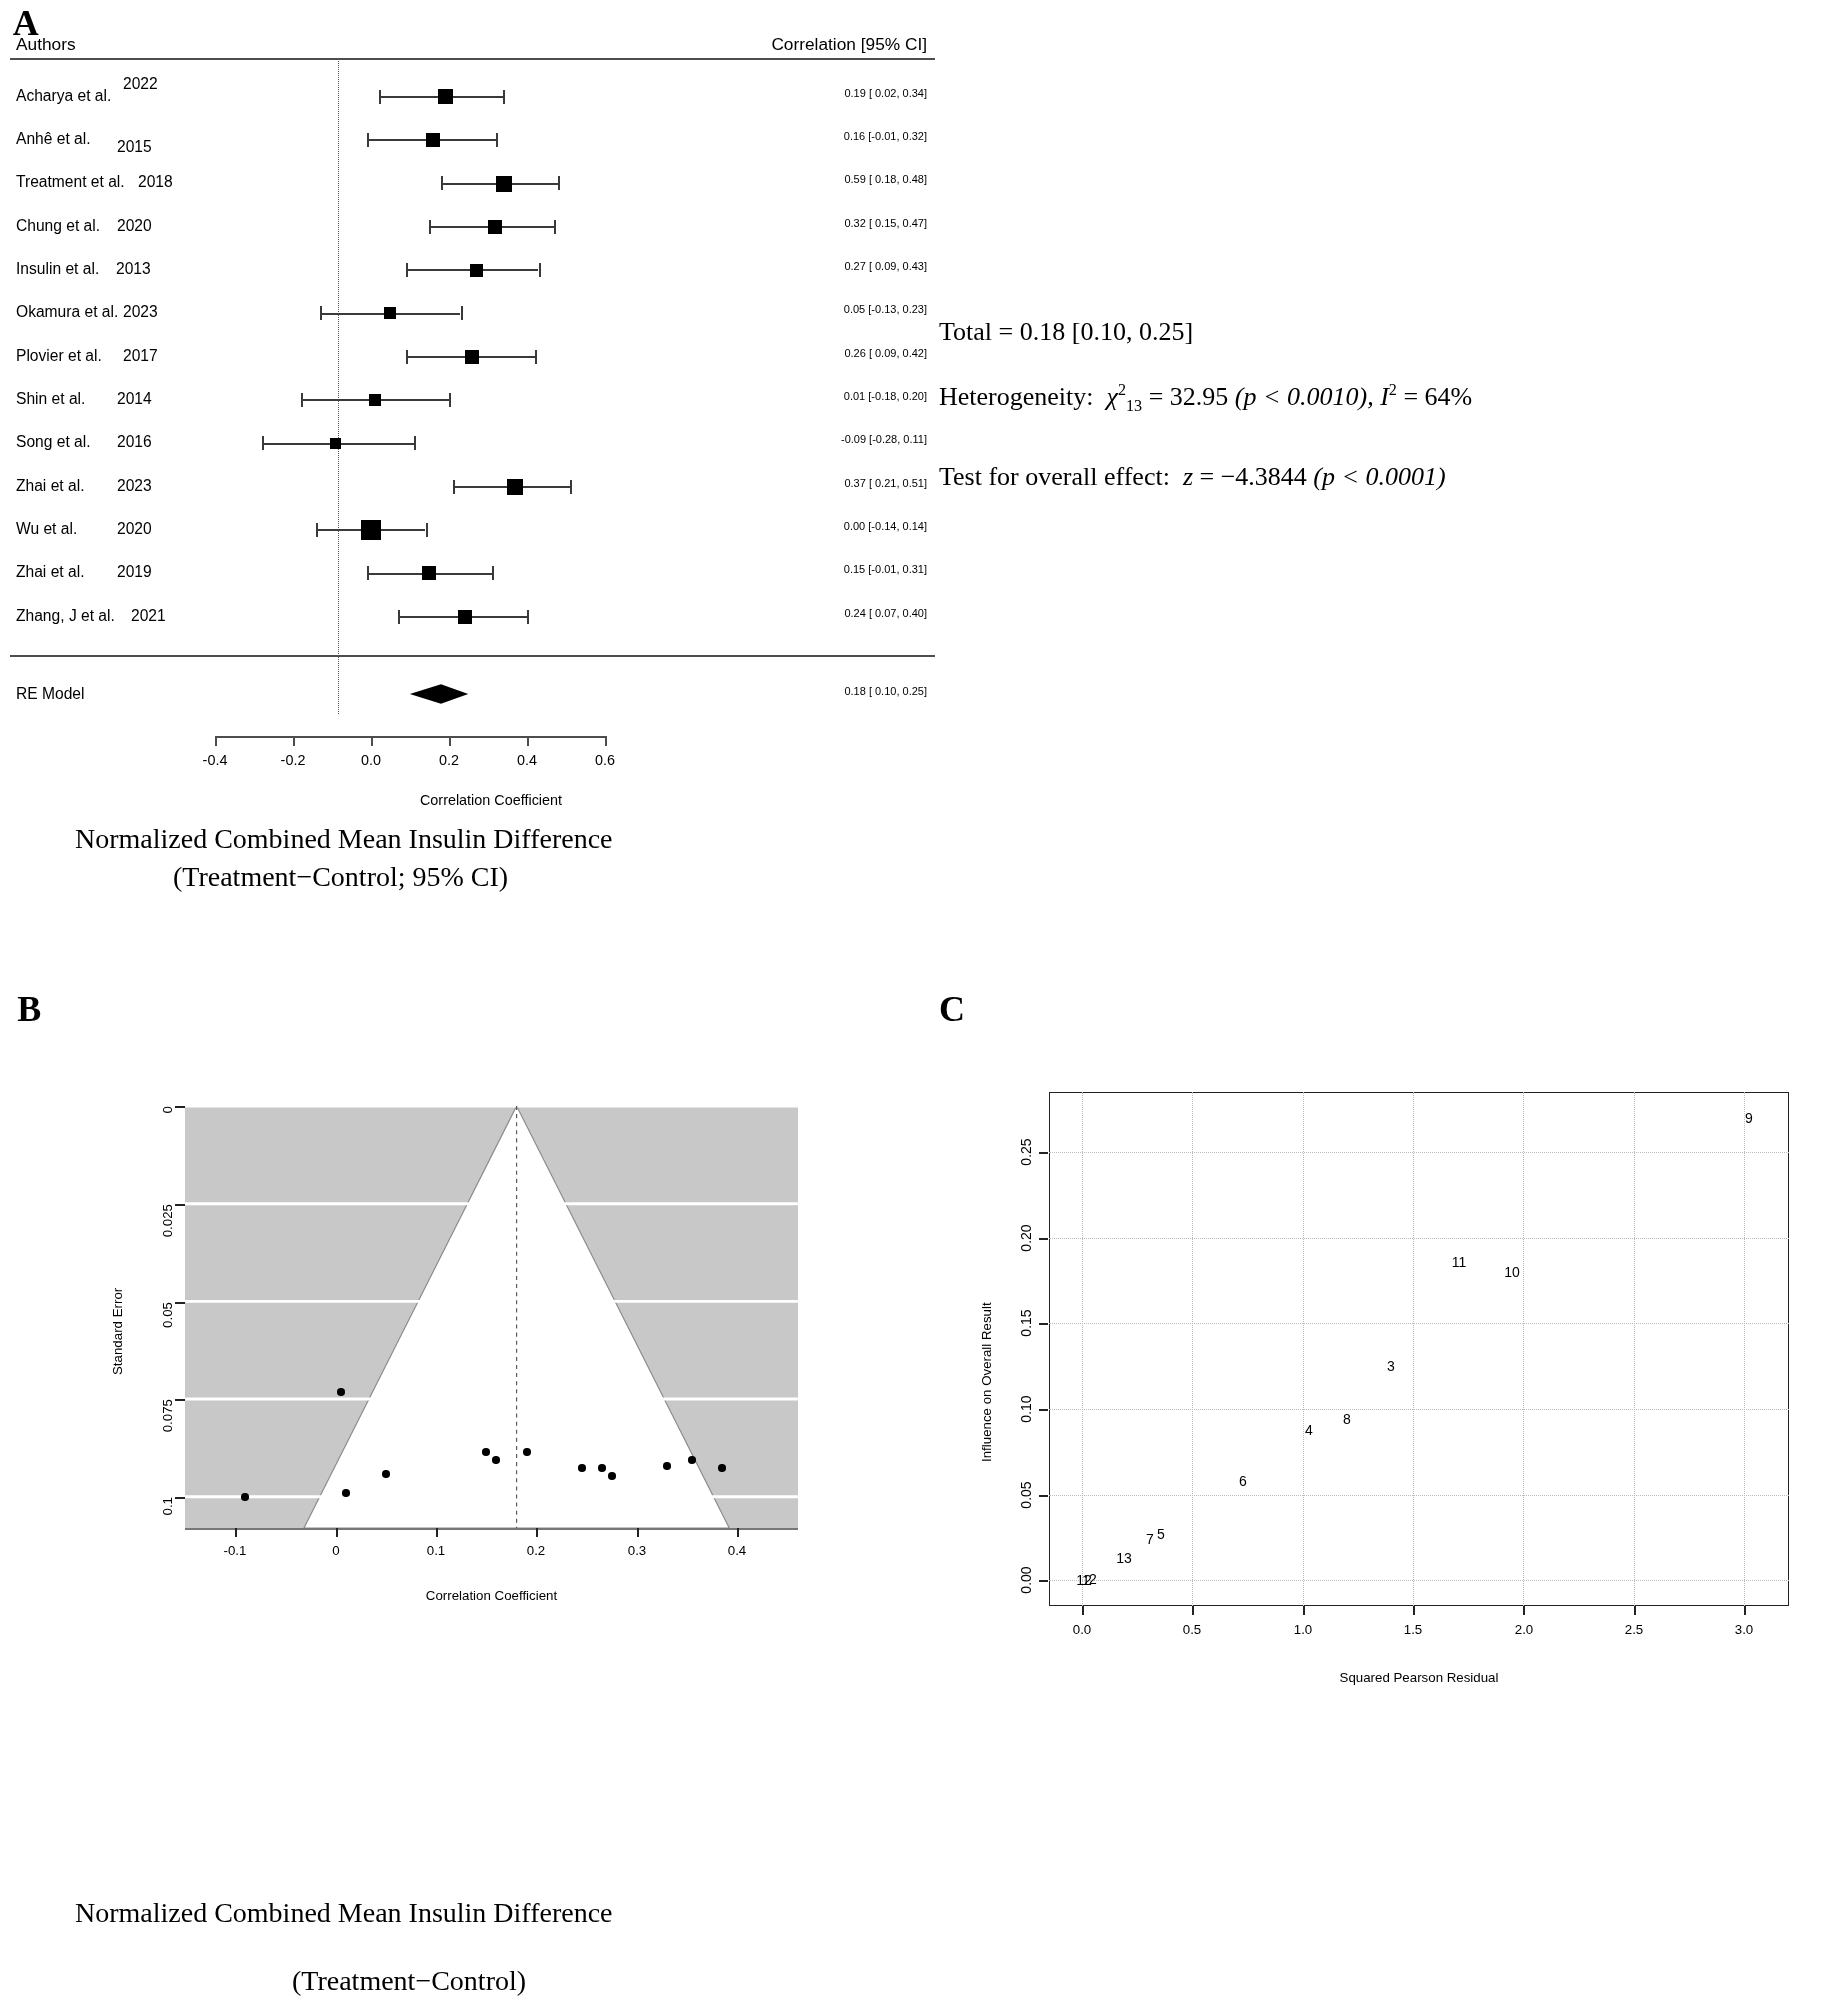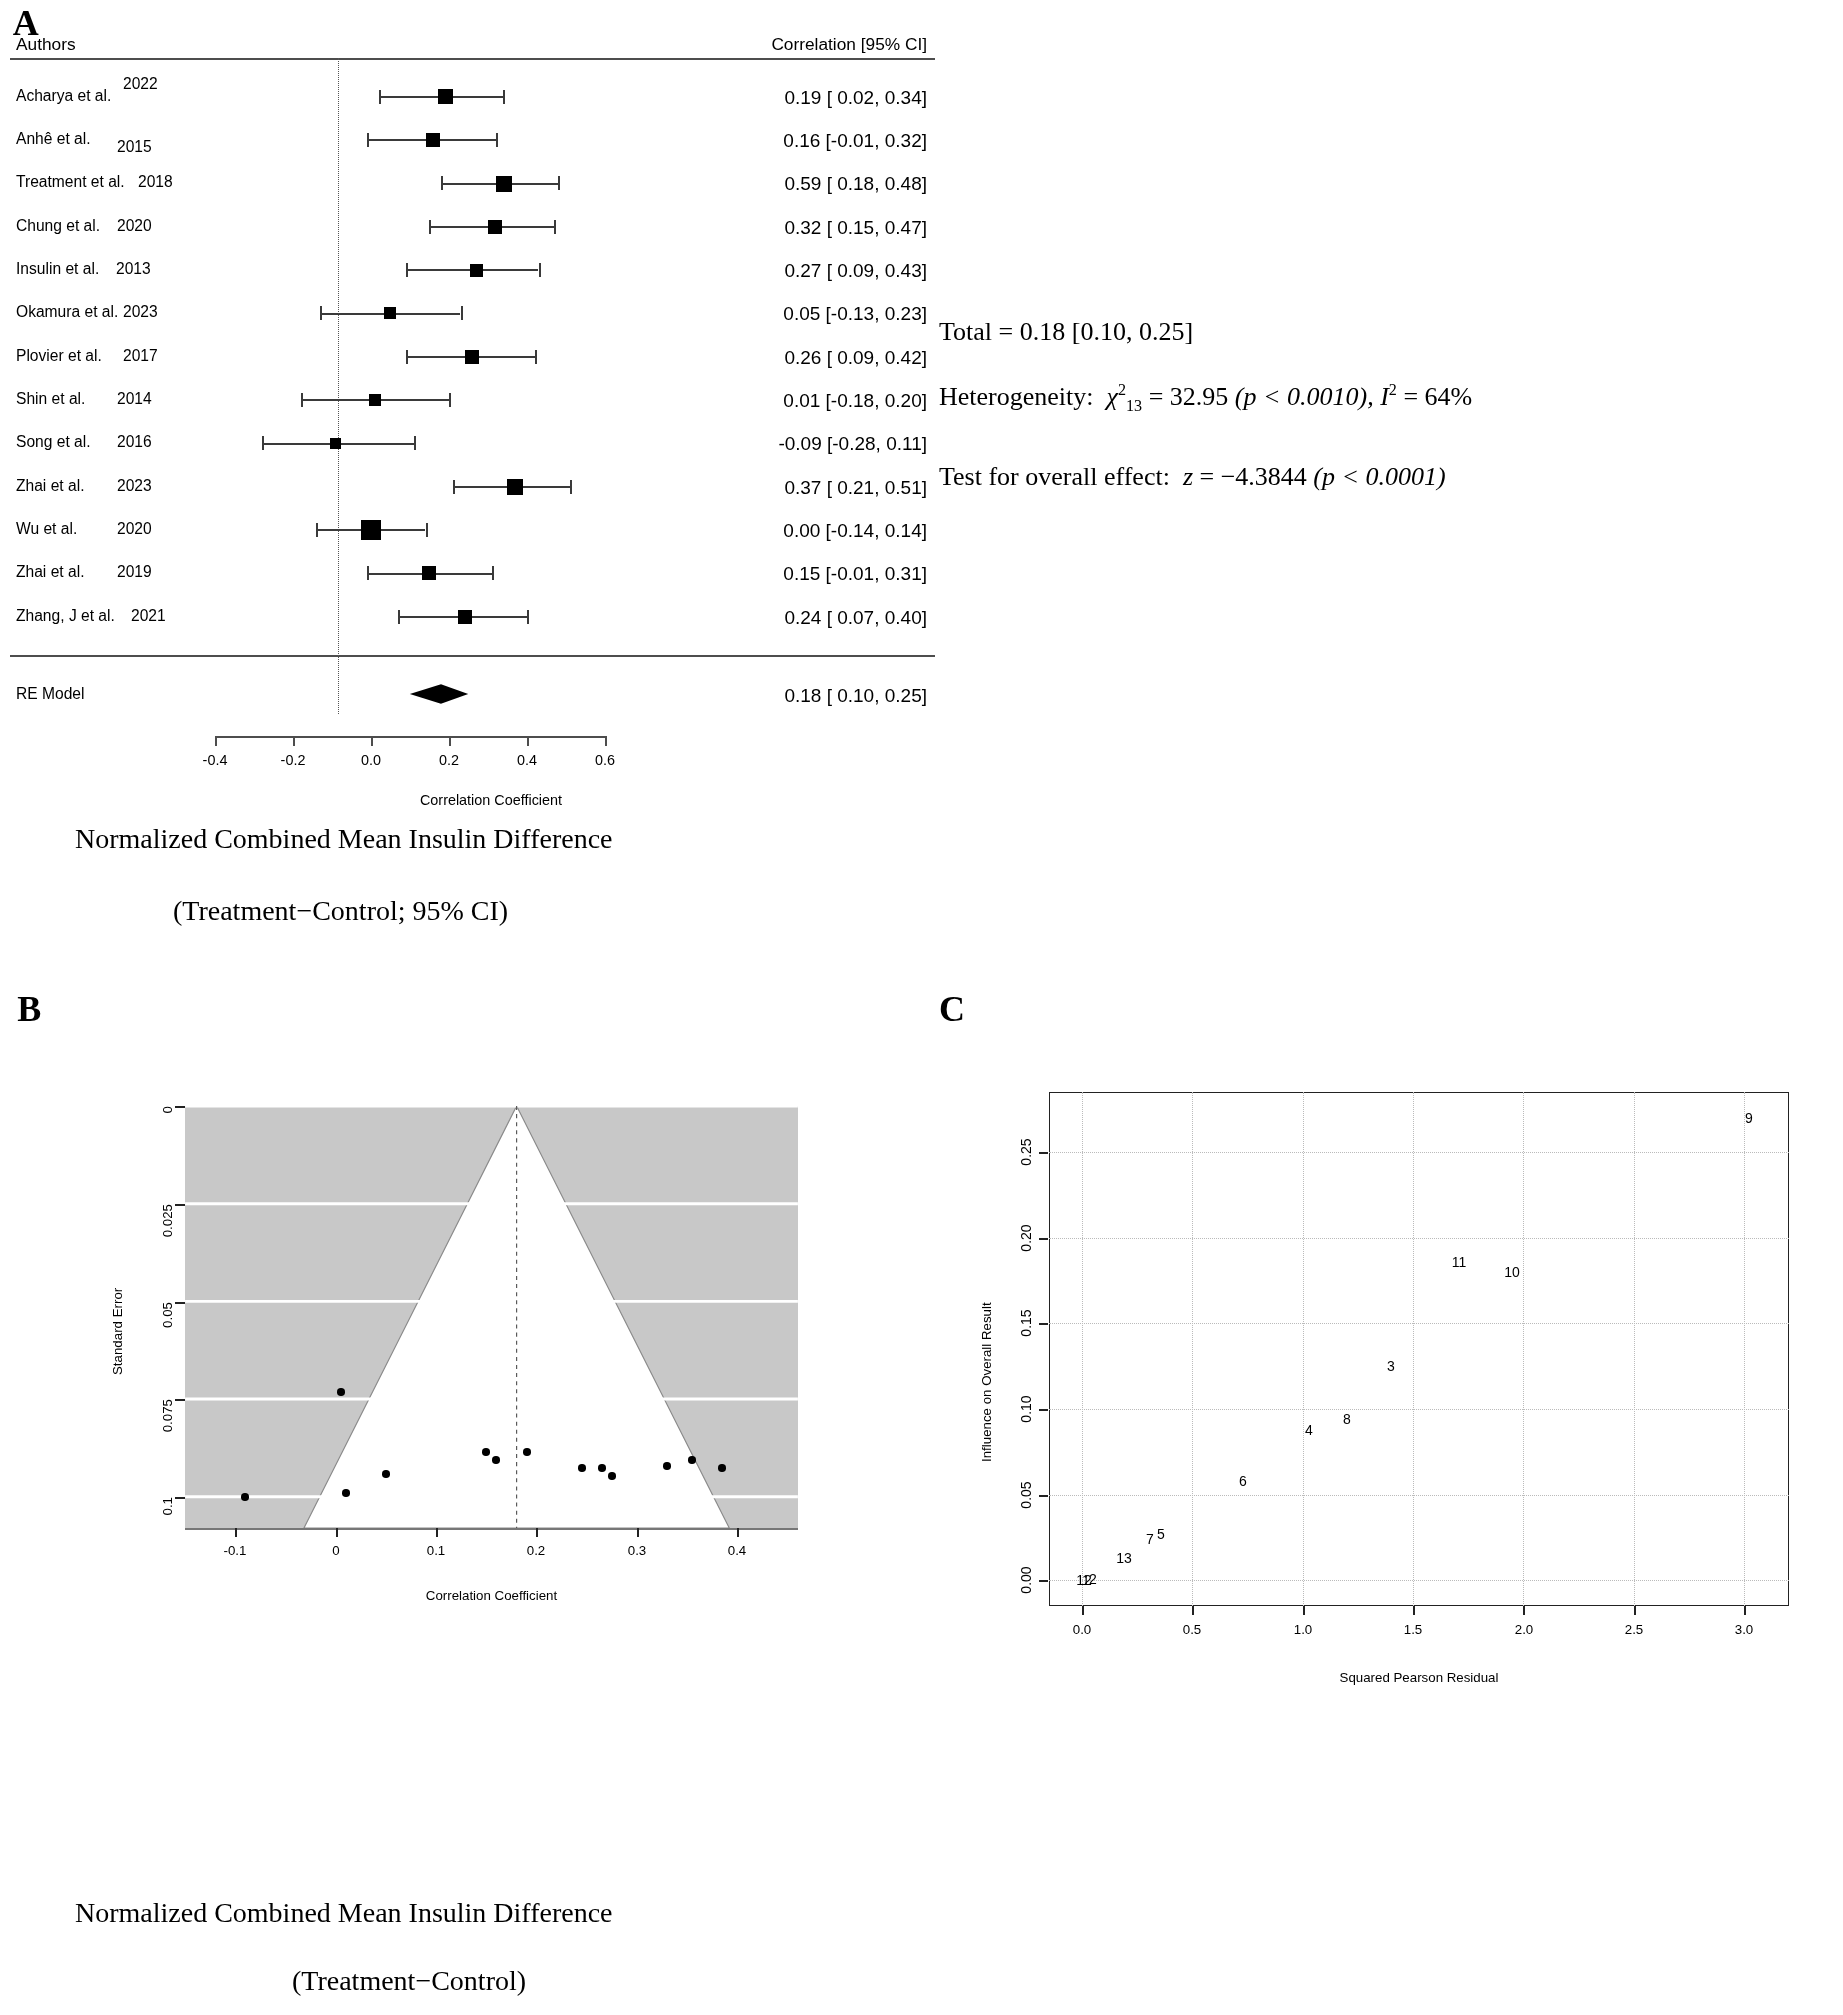--- a/index.html
+++ b/index.html
@@ -4,21 +4,21 @@
 <style>
   html,body{margin:0;padding:0;background:#fff;}
   body{width:1843px;height:2015px;position:relative;font-family:"Liberation Sans",sans-serif;color:#000;}
   .panel-letter{position:absolute;font-family:"Liberation Serif",serif;font-weight:bold;font-size:36px;line-height:1;}
   
   #panelA{position:absolute;left:0;top:0;width:982px;height:809px;}
   .fp-head{position:absolute;font-size:17.3px;font-family:"Liberation Sans",sans-serif;}
   .rule{position:absolute;background:#4d4d4d;height:2.3px;}
   .fp-row-label{position:absolute;font-size:15.6px;white-space:nowrap;font-family:"Liberation Sans",sans-serif;}
   .fp-row-year{position:absolute;font-size:15.6px;font-family:"Liberation Sans",sans-serif;}
-  .fp-row-ci{position:absolute;font-size:19px;text-align:right;font-family:"Liberation Sans",sans-serif;}
+  .fp-row-ci{position:absolute;font-size:11px;text-align:right;font-family:"Liberation Sans",sans-serif;}
   .ci-line{position:absolute;background:#3a3a3a;height:1.7px;}
   .ci-cap{position:absolute;background:#3a3a3a;width:1.7px;}
   .ci-box{position:absolute;background:#000;}
   .zero-line{position:absolute;width:0;border-left:1.7px dotted #555;}
   .axis-line{position:absolute;background:#4d4d4d;height:2.3px;}
   .axis-tick{position:absolute;background:#4d4d4d;width:1.7px;height:9.8px;}
   .axis-lab{position:absolute;font-size:14.4px;text-align:center;font-family:"Liberation Sans",sans-serif;}
   .axis-title{position:absolute;font-size:14.4px;text-align:center;width:100%;font-family:"Liberation Sans",sans-serif;}
   
   .stats{position:absolute;font-family:"Liberation Serif",serif;font-size:26px;white-space:nowrap;}
@@ -181,21 +181,21 @@
   <span>= 64%</span>
 </div>
 <div class="stats" style="left:939px;top:462px;">
   <span>Test for overall effect:</span>&nbsp;
   <i>z</i>
   <span>= −4.3844</span>
   <span style="font-style:italic;">(p &lt; 0.0001)</span>
 </div>
 
 <div class="caption" style="left:75px;top:823px;">Normalized Combined Mean Insulin Difference</div>
-<div class="caption" style="left:173px;top:895px;text-align:right;">(Treatment−Control; 95% CI)</div>
+<div class="caption" style="left:173px;top:861px;text-align:right;">(Treatment−Control; 95% CI)</div>
 
 <div class="panel-letter" style="left:17.3px;top:991px;">B</div>
 <div id="panelB">
   <div class="fnl-frame" id="fnl-frame" style="left:185px;top:124px;width:613px;height:422px;">
     <svg id="fnl-svg" width="613" height="422" style="position:absolute;left:0;top:0;" viewBox="0 0 1060 730">
         <polygon points="573.4426229508196,0 205.6052459016393,730 941.2800000000001,730" fill="#ffffff" stroke="#8a8a8a" stroke-width="2"></polygon>
         <line x1="0" y1="0" x2="1060" y2="0" stroke="#ffffff" stroke-width="5"></line>
         <line x1="0" y1="168.9814814814815" x2="1060" y2="168.9814814814815" stroke="#ffffff" stroke-width="5"></line>
         <line x1="0" y1="337.962962962963" x2="1060" y2="337.962962962963" stroke="#ffffff" stroke-width="5"></line>
         <line x1="0" y1="506.9444444444444" x2="1060" y2="506.9444444444444" stroke="#ffffff" stroke-width="5"></line>

